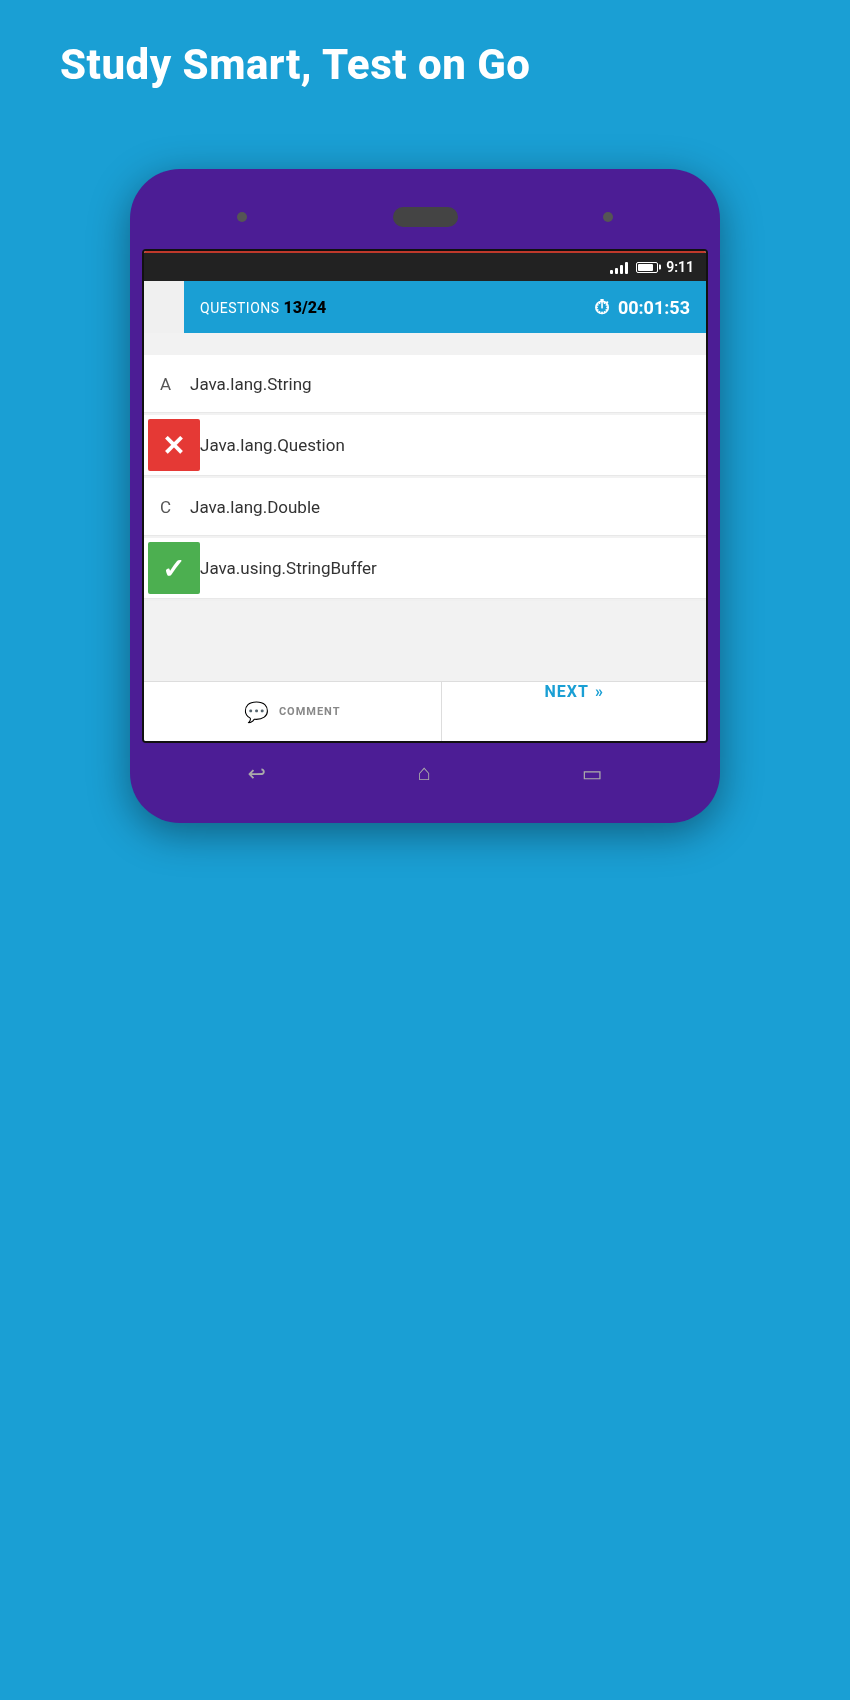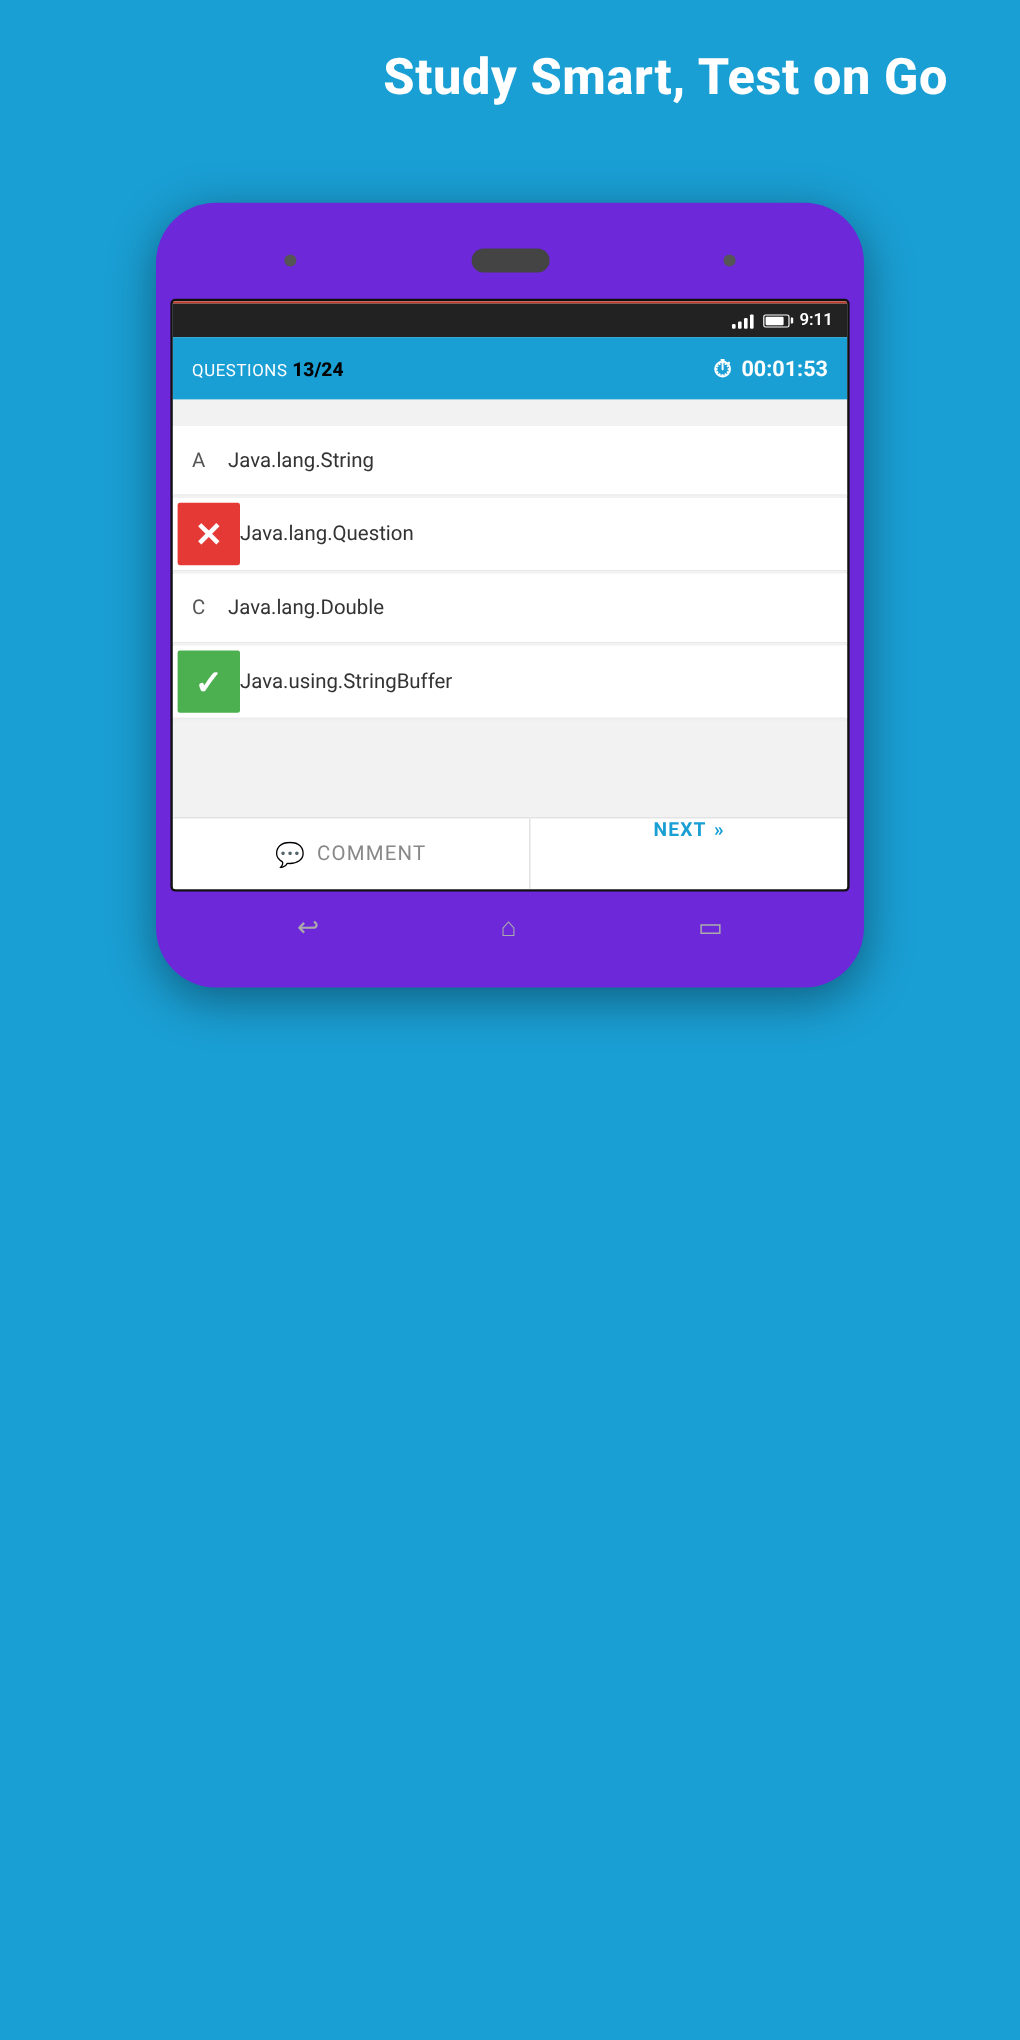--- a/index.html
+++ b/index.html
@@ -10,21 +10,21 @@
       font-family: 'Roboto', Arial, sans-serif;
       display: flex;
       flex-direction: column;
       align-items: center;
       overflow: hidden;
     }
 
     
     .app-header {
       width: 100%;
-      text-align: right;
+      text-align: left;
       padding: 40px 60px 30px;
     }
     .app-title {
       color: white;
       font-size: 42px;
       font-weight: 800;
       margin-bottom: 30px;
       letter-spacing: 0.5px;
     }
     .app-subtitle {
@@ -35,21 +35,21 @@
     }
 
     
     .phone-wrapper {
       position: relative;
       width: 590px;
       margin-top: 20px;
     }
 
     .phone-outer {
-      background: #6d28d9;
+      background: #4c1d95;
       border-radius: 50px;
       padding: 20px 12px 20px 12px;
       box-shadow: 0 10px 40px rgba(0,0,0,0.4);
       position: relative;
     }
 
     
     .phone-top-bezel {
       display: flex;
       justify-content: center;
@@ -144,20 +144,21 @@
       font-weight: 600;
     }
 
     
     .quiz-header {
       background: #1a9fd4;
       display: flex;
       justify-content: space-between;
       align-items: center;
       padding: 14px 16px;
+      margin-left: 40px;
     }
     .questions-label {
       color: white;
       font-size: 14px;
       font-weight: 400;
       letter-spacing: 0.5px;
     }
     .questions-count {
       font-weight: 800;
       font-size: 16px;
@@ -276,22 +277,22 @@
       border-right: 1px solid #ddd;
       height: 100%;
       cursor: pointer;
     }
     .comment-icon {
       font-size: 20px;
       color: #888;
     }
     .comment-label {
       color: #888;
-      font-size: 17px;
-      font-weight: 400;
+      font-size: 11px;
+      font-weight: 700;
       letter-spacing: 1px;
       text-align: center;
     }
     .next-btn {
       flex: 1;
       display: flex;
       align-items: flex-start;
       justify-content: center;
       gap: 6px;
       height: 100%;

